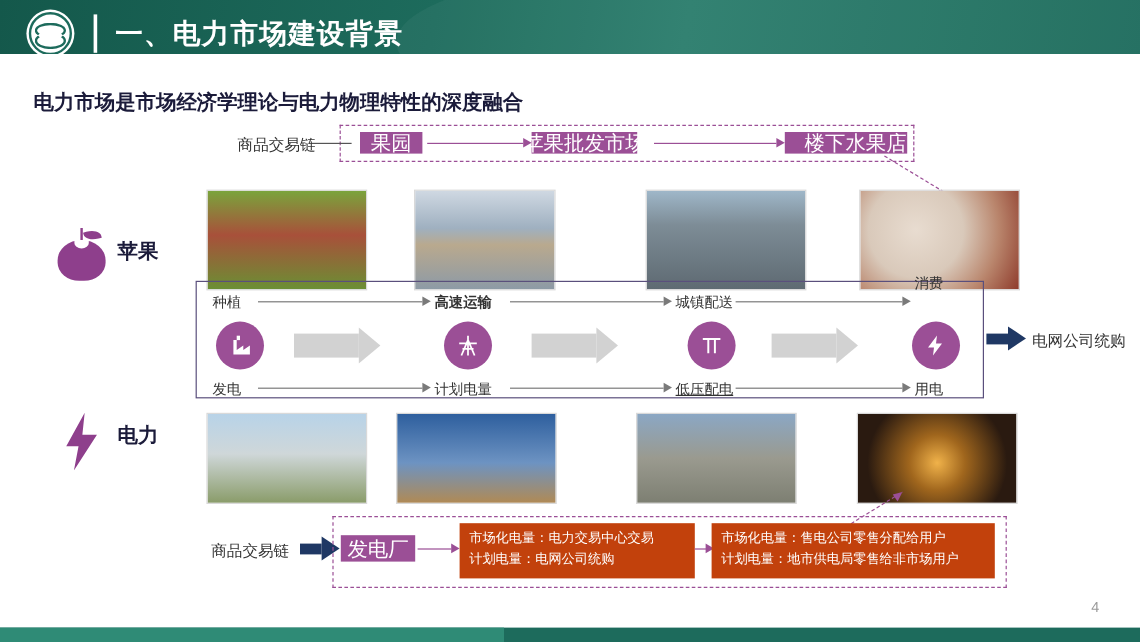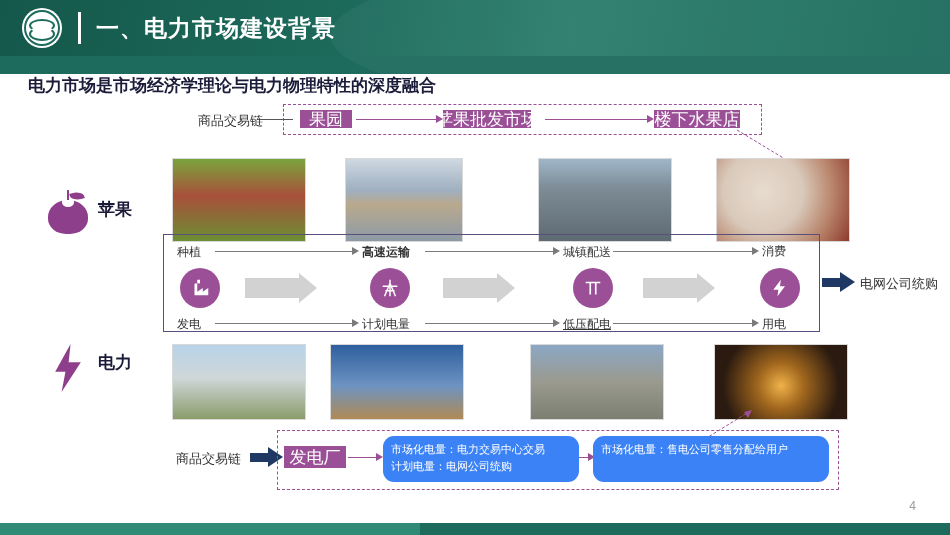--- a/index.html
+++ b/index.html
@@ -12,21 +12,21 @@
     background: #ffffff;
     font-family: "Liberation Sans", sans-serif;
     overflow: hidden;
     position: relative;
   }
 
   
   .header {
     position: absolute;
     left: 0; top: 0;
-    width: 950px; height: 74px;
+    width: 950px; height: 45px;
     background: #1d6b5c;
     overflow: hidden;
   }
   .header-swoosh {
     position: absolute;
     left: 0; top: 0;
     width: 950px; height: 56px;
     background: linear-gradient(100deg, #14584b 0%, #1d6b5c 38%, #2a7d6c 60%, #1d6b5c 100%);
   }
   .header-curve {
@@ -272,28 +272,27 @@
   .photo-frame { border: 1px solid #d9d9d9; box-sizing: border-box; }
 
   .flow-label {
     position: absolute;
     font-size: 12px;
     color: #333;
     white-space: nowrap;
   }
   .pink-box {
     position: absolute;
-    background: #3b82f6;
+    background: #c2410c;
     color: #ffffff;
     font-size: 11px;
     line-height: 17px;
     padding: 5px 8px;
     box-sizing: border-box;
     white-space: nowrap;
-    border-radius: 11px;
   }
 </style>
 </head>
 <body>
 
 <div class="header">
   <div class="header-swoosh"></div>
   <div class="header-curve"></div>
   <div class="logo">
     <div class="logo-inner"></div>
@@ -303,21 +302,21 @@
 </div>
 
 <div class="subtitle">电力市场是市场经济学理论与电力物理特性的深度融合</div>
 
 <div class="lbl" style="left:198px; top:112px; font-size:13px;">商品交易链</div>
 
 <div class="dash-frame" style="left:283px; top:104px; width:477px; height:29px;"></div>
 
 <div class="purple-box" style="left:300px; top:110px; width:52px; height:18px;">果园</div>
 <div class="purple-box" style="left:443px; top:110px; width:88px; height:18px;">苹果批发市场</div>
-<div class="purple-box" style="left:654px; top:110px; width:86px; height:18px;">楼下水果店</div>
+<div class="purple-box" style="left:654px; top:110px; width:86px; height:18px;padding-left:16px;">楼下水果店</div>
 
 <div class="arrow-line" style="left:356px; top:119px; width:80px;"></div>
 <div class="arrow-head-r" style="left:436px; top:115px;"></div>
 <div class="arrow-line" style="left:545px; top:119px; width:102px;"></div>
 <div class="arrow-head-r" style="left:647px; top:115px;"></div>
 
 <div class="arrow-line" style="left:260px; top:119px; width:33px; background:#555;"></div>
 
 <svg style="position:absolute; left:735px; top:128px; width:80px; height:40px;">
   <line x1="2" y1="2" x2="55" y2="34" stroke="#9b4f96" stroke-width="1" stroke-dasharray="3,2"></line>
@@ -335,21 +334,21 @@
 <div class="photo photo-frame ph-orchard" style="left:172px; top:158px; width:134px; height:84px;"></div>
 <div class="photo photo-frame ph-truck" style="left:345px; top:158px; width:118px; height:84px;"></div>
 <div class="photo photo-frame ph-road" style="left:538px; top:158px; width:134px; height:84px;"></div>
 <div class="photo photo-frame ph-apple" style="left:716px; top:158px; width:134px; height:84px;"></div>
 
 <div class="solid-frame" style="left:163px; top:234px; width:655px; height:96px;"></div>
 
 <div class="flow-label" style="left:177px; top:244px;">种植</div>
 <div class="flow-label" style="left:362px; top:244px;font-weight:bold;">高速运输</div>
 <div class="flow-label" style="left:563px; top:244px;">城镇配送</div>
-<div class="flow-label" style="left:762px; top:243px;">消费</div>
+<div class="flow-label" style="left:762px; top:228px;">消费</div>
 
 <div class="thin-arrow" style="left:215px; top:251px; width:137px;"></div>
 <div class="thin-arrow-head" style="left:352px; top:247px;"></div>
 <div class="thin-arrow" style="left:425px; top:251px; width:128px;"></div>
 <div class="thin-arrow-head" style="left:553px; top:247px;"></div>
 <div class="thin-arrow" style="left:613px; top:251px; width:139px;"></div>
 <div class="thin-arrow-head" style="left:752px; top:247px;"></div>
 
 <div class="circle-icon" style="left:180px; top:268px;">
   <svg width="22" height="22" viewBox="0 0 24 24" fill="#fff">
@@ -421,17 +420,18 @@
 <div class="pink-box" style="left:383px; top:436px; width:196px; height:46px;">
   <div>市场化电量：电力交易中心交易</div>
   <div>计划电量：电网公司统购</div>
 </div>
 
 <div class="arrow-line" style="left:579px; top:457px; width:12px;"></div>
 <div class="arrow-head-r" style="left:588px; top:453px;"></div>
 
 <div class="pink-box" style="left:593px; top:436px; width:236px; height:46px;">
   <div>市场化电量：售电公司零售分配给用户</div>
+  <div>计划电量：地市供电局零售给非市场用户</div>
 </div>
 
 <div class="page-num">4</div>
 <div class="footer-bar"></div>
 <div class="footer-bar-light"></div>
 
 </body></html>

